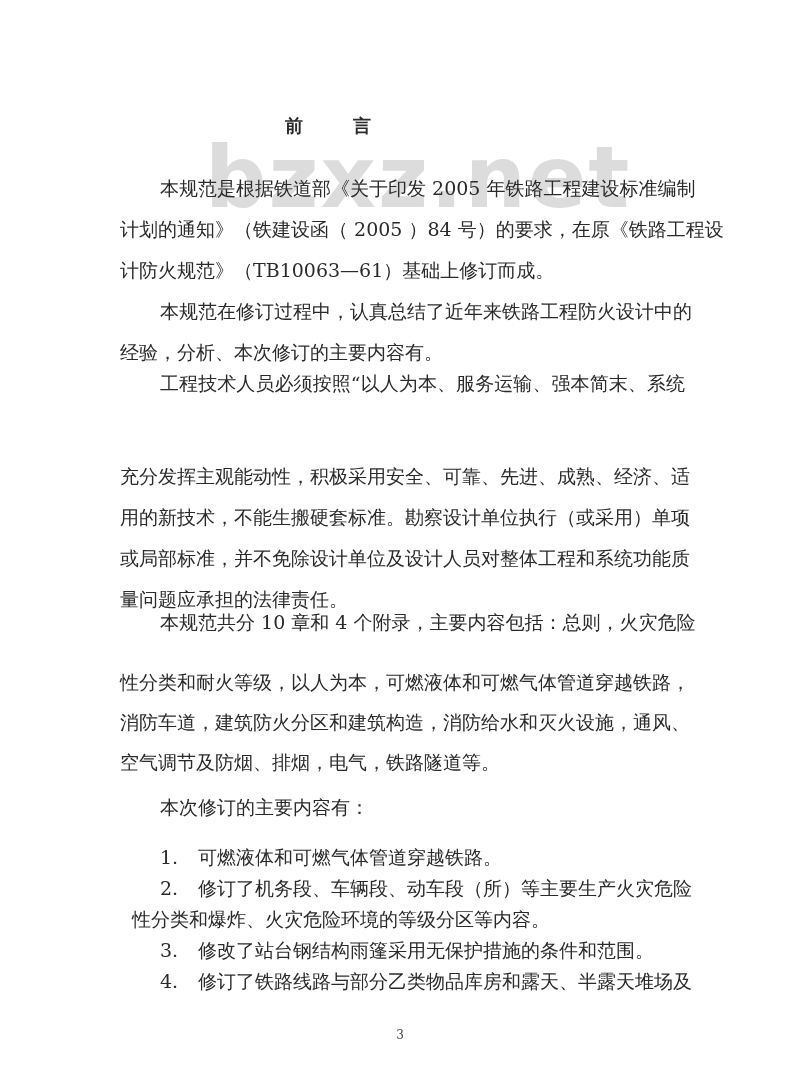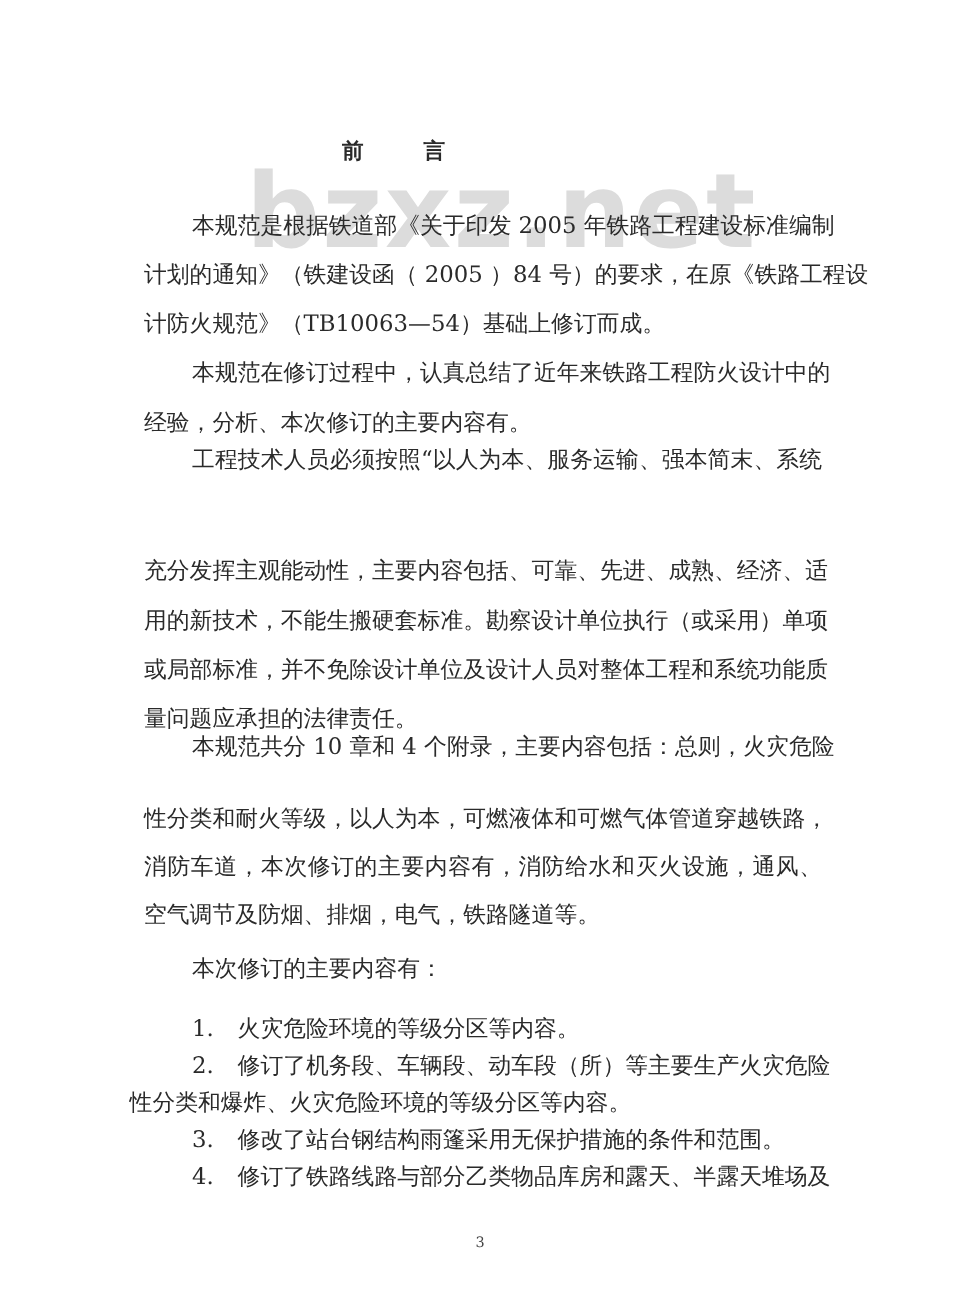--- a/index.html
+++ b/index.html
@@ -32,47 +32,47 @@
 <div class="page">
 
   <div class="watermark">bzxz.net</div>
 
   <div class="title">
     <span>前</span><span class="gap"></span><span>言</span>
   </div>
 
   <div class="line indent" style="top:173px">本规范是根据铁道部《关于印发 2005 年铁路工程建设标准编制</div>
   <div class="line" style="top:214px">计划的通知》（铁建设函（ 2005 ）84 号）的要求，在原《铁路工程设</div>
-  <div class="line last" style="top:255px">计防火规范》（TB10063—54）基础上修订而成。</div>
+  <div class="line last" style="top:255px">计防火规范》（TB10063—61）基础上修订而成。</div>
 
   <div class="line indent" style="top:296px">本规范在修订过程中，认真总结了近年来铁路工程防火设计中的</div>
   <div class="line last" style="top:337px">经验，分析、本次修订的主要内容有。</div>
 
   <div class="line indent" style="top:368px">工程技术人员必须按照“以人为本、服务运输、强本简末、系统</div>
-  <div class="line" style="top:461px">充分发挥主观能动性，主要内容包括、可靠、先进、成熟、经济、适</div>
+  <div class="line" style="top:461px">充分发挥主观能动性，积极采用安全、可靠、先进、成熟、经济、适</div>
   <div class="line" style="top:502px">用的新技术，不能生搬硬套标准。勘察设计单位执行（或采用）单项</div>
   <div class="line" style="top:543px">或局部标准，并不免除设计单位及设计人员对整体工程和系统功能质</div>
   <div class="line last" style="top:584px">量问题应承担的法律责任。</div>
 
   <div class="line indent" style="top:607px">本规范共分 10 章和 4 个附录，主要内容包括：总则，火灾危险</div>
   <div class="line" style="top:667px">性分类和耐火等级，以人为本，可燃液体和可燃气体管道穿越铁路，</div>
-  <div class="line" style="top:707px">消防车道，本次修订的主要内容有，消防给水和灭火设施，通风、</div>
+  <div class="line" style="top:707px">消防车道，建筑防火分区和建筑构造，消防给水和灭火设施，通风、</div>
   <div class="line last" style="top:747px">空气调节及防烟、排烟，电气，铁路隧道等。</div>
 
   <div class="line indent last" style="top:792px">本次修订的主要内容有：</div>
 
   <div class="item" style="top:843px; left:160px; width:525px">
     <span class="num">1.</span>
-    <span class="txt">火灾危险环境的等级分区等内容。</span>
+    <span class="txt">可燃液体和可燃气体管道穿越铁路。</span>
   </div>
   <div class="item" style="top:874px; left:160px; width:525px">
     <span class="num">2.</span>
     <span class="txt">修订了机务段、车辆段、动车段（所）等主要生产火灾危险</span>
   </div>
-  <div class="item" style="top:905px; left:108px; width:565px">
+  <div class="item" style="top:905px; left:132px; width:565px">
     <span style="position:absolute; left:0">性分类和爆炸、火灾危险环境的等级分区等内容。</span>
   </div>
   <div class="item" style="top:936px; left:160px; width:525px">
     <span class="num">3.</span>
     <span class="txt">修改了站台钢结构雨篷采用无保护措施的条件和范围。</span>
   </div>
   <div class="item" style="top:967px; left:160px; width:525px">
     <span class="num">4.</span>
     <span class="txt">修订了铁路线路与部分乙类物品库房和露天、半露天堆场及</span>
   </div>

